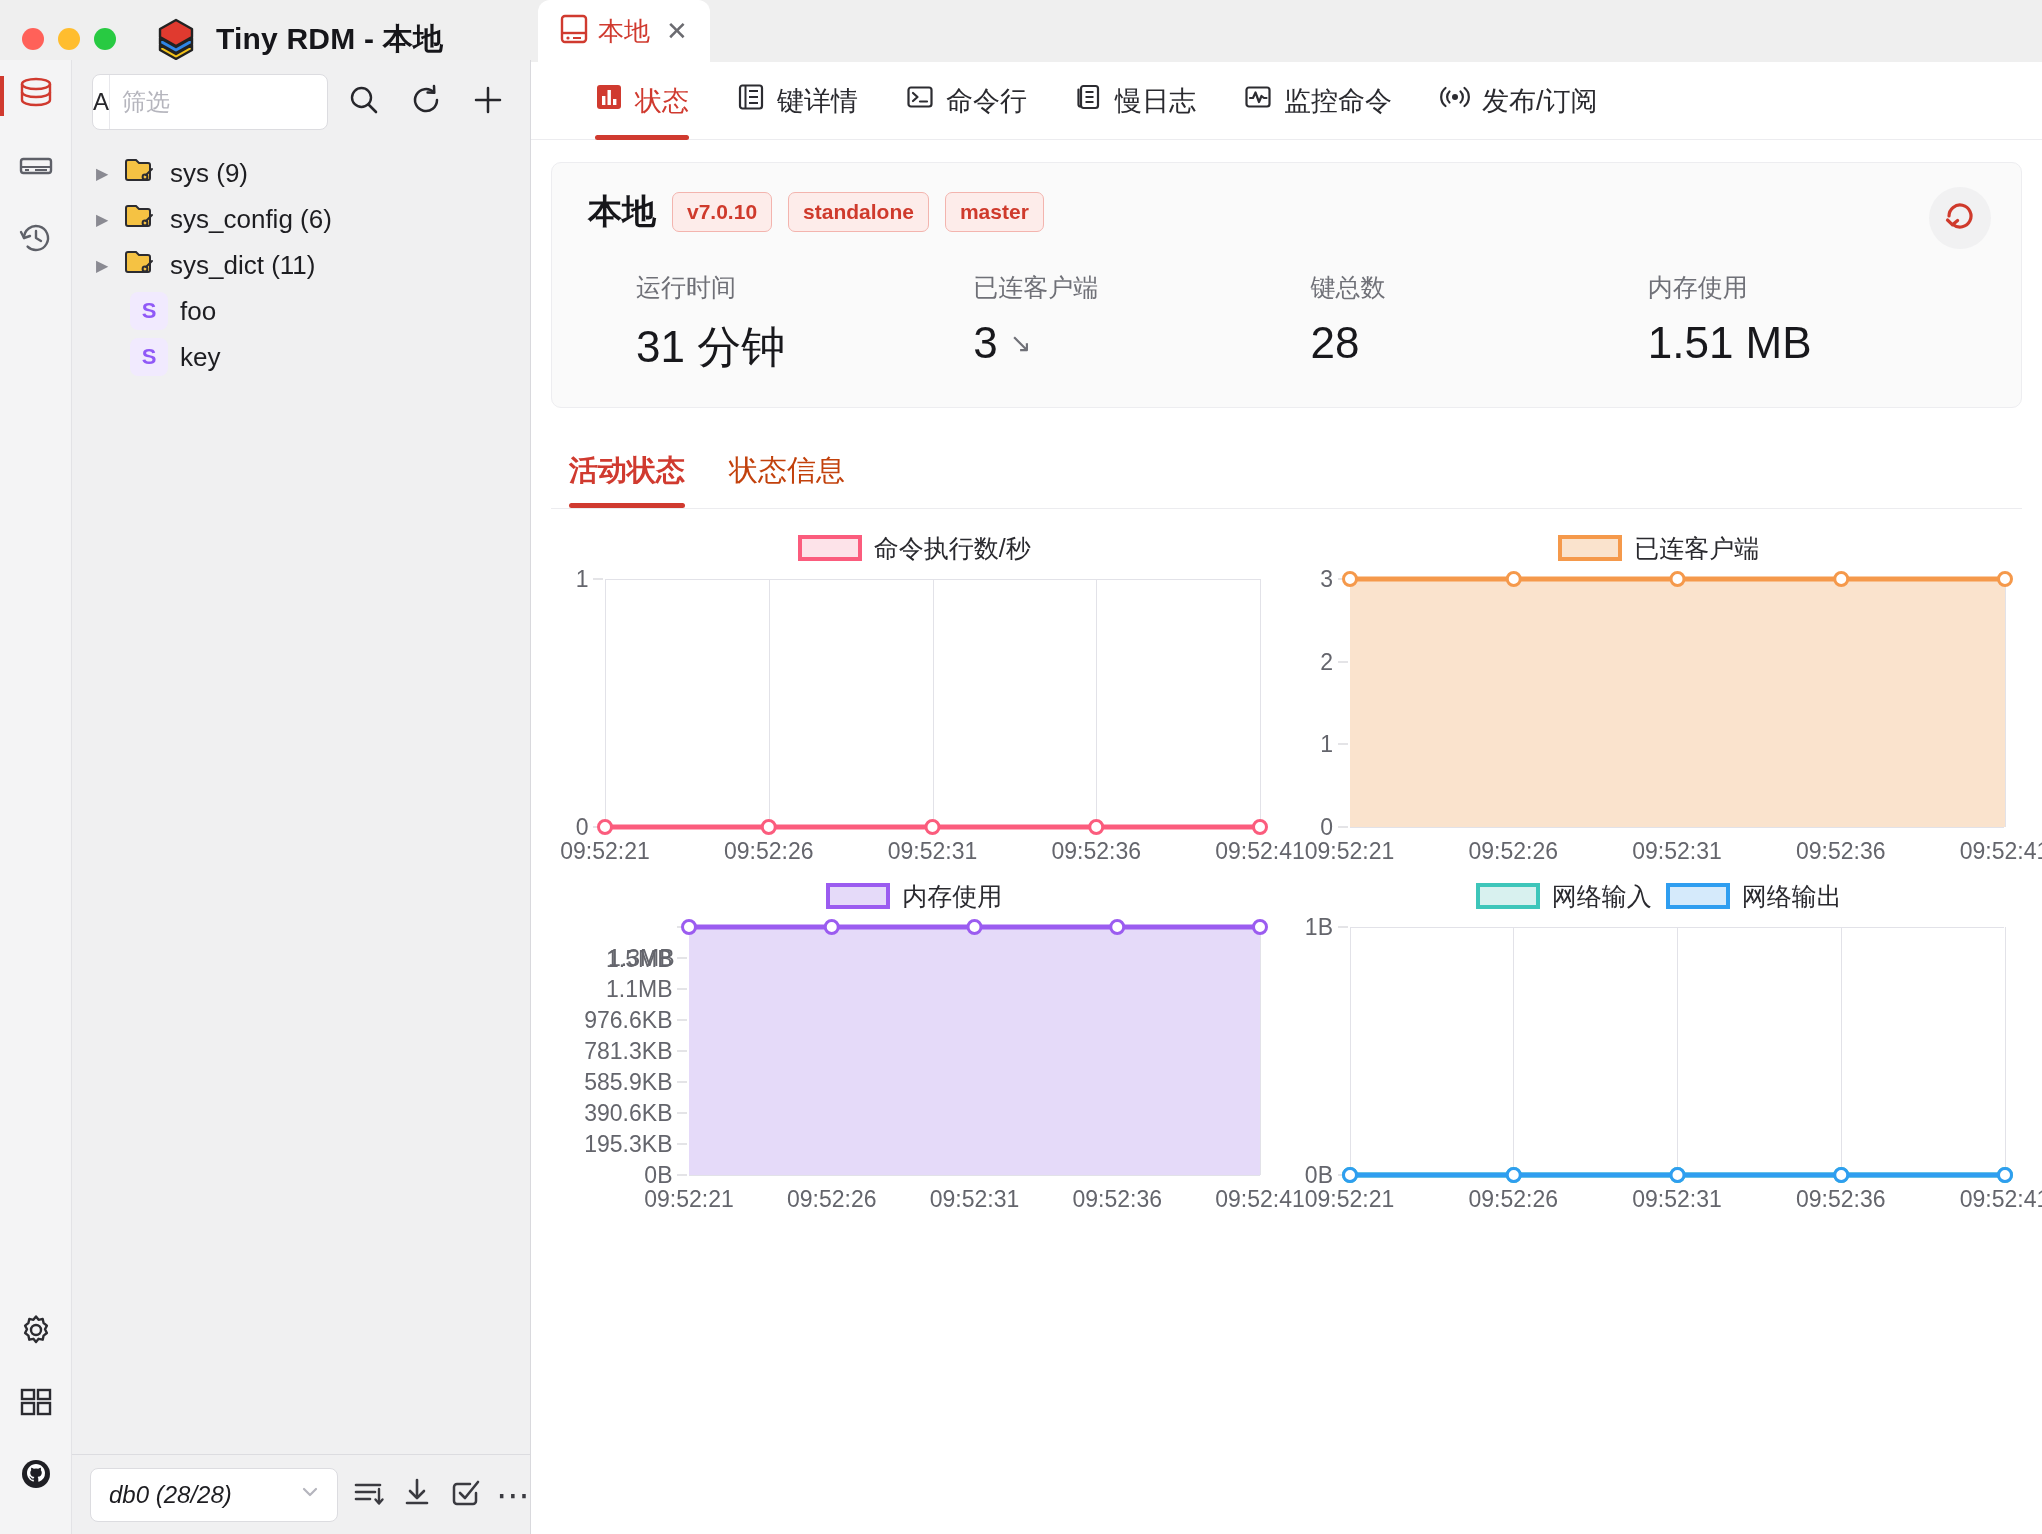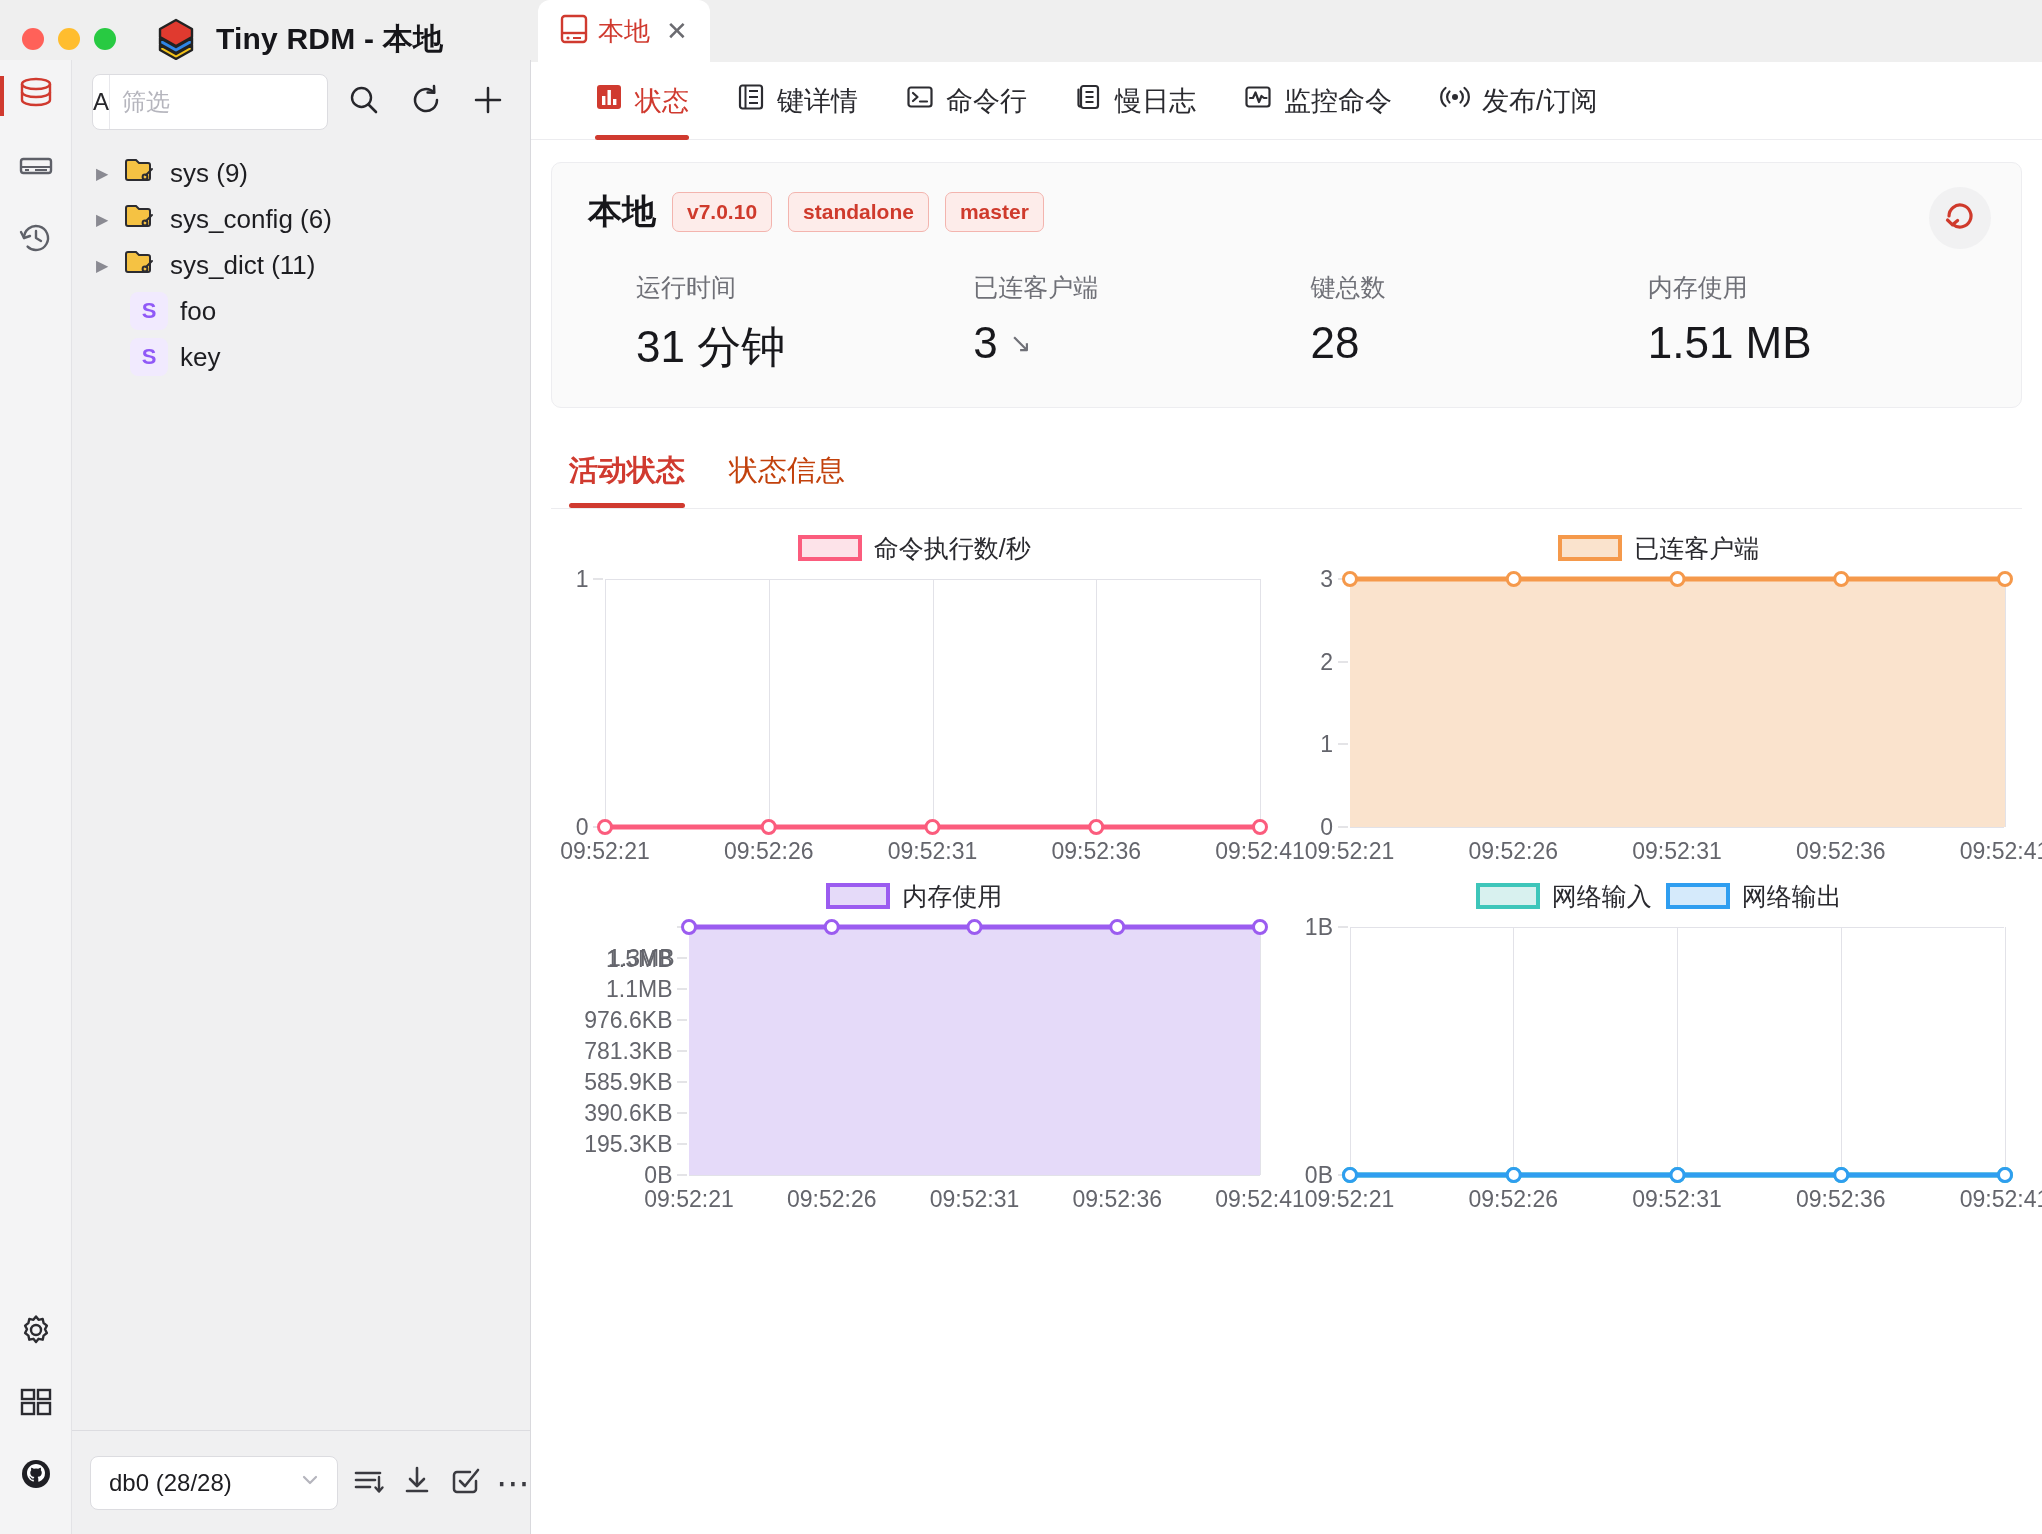--- a/index.html
+++ b/index.html
@@ -98,22 +98,22 @@
   .tree-row .arrow { width: 16px; color: #8a8a92; font-size: 16px; }
   .tree-row .arrow.empty { visibility: hidden; }
   .tree-row .lbl { font-size: 26px; color: #1d1d21; }
   .key-badge {
     width: 38px; height: 38px; border-radius: 8px; background: #f1eafe;
     color: #9059f7; font-size: 22px; font-weight: bold;
     display: flex; align-items: center; justify-content: center;
     margin-left: 6px;
   }
   .browser-footer {
-    height: 104px; border-top: 1px solid #dcdce0;
-    display: flex; align-items: center; gap: 14px; padding: 0 18px;
+    height: 80px; border-top: 1px solid #dcdce0;
+    display: flex; align-items: center; gap: 14px; padding: 0 18px; font-style: italic;
   }
   .db-select {
     flex: 0 0 248px; height: 54px; background: #fff; border: 1px solid #dcdce0;
     border-radius: 8px; display: flex; align-items: center; justify-content: space-between;
     padding: 0 14px 0 18px; font-size: 24px; color: #1d1d21;
   }
   .ft-btn { width: 52px; height: 54px; display: flex; align-items: center; justify-content: center; }
 
   
   .main {

